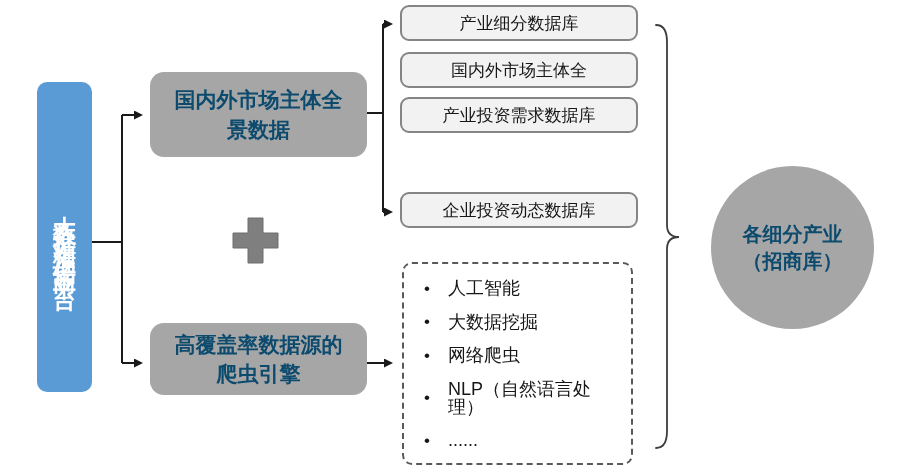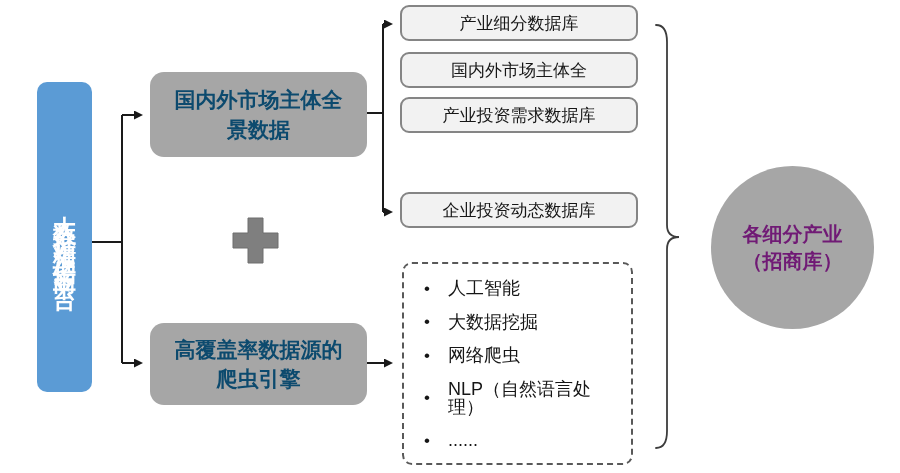--- a/index.html
+++ b/index.html
@@ -21,21 +21,21 @@
   }
 
   
   .graybox {
     position:absolute; background:#A6A6A6; border-radius:14px;
     color:#0c4a6e; font-weight:bold; font-size:21px; line-height:1.4;
     display:flex; flex-direction:column; align-items:center; justify-content:center;
     text-align:center;
   }
   .graybox.market  { left:150px; top:72px;  width:217px; height:85px; }
-  .graybox.crawler { left:150px; top:323px; width:217px; height:82px; }
+  .graybox.crawler { left:150px; top:323px; width:217px; height:72px; }
 
   
   .dbbox {
     position:absolute; left:400px; width:238px; height:36px;
     background:#F2F2F2; border:2px solid #858585; border-radius:9px;
     box-sizing:border-box; display:flex; align-items:center; justify-content:center;
     font-size:17px; color:#161616;
   }
   .db0 { top:5px; }  .db1 { top:52px; } .db2 { top:97px;align-items:center; }
   .db3 { top:143px; } .db4 { top:192px; }
@@ -48,21 +48,21 @@
     padding:15px 8px 14px 20px;
   }
   .bullet-row { display:flex; align-items:center; gap:18px; font-size:18px; color:#161616; line-height:1; }
   .bullet-dot { font-size:17px; color:#161616; }
 
   
   .result-circle {
     position:absolute; left:711px; top:166px; width:163px; height:163px;
     background:#A6A6A6; border-radius:50%;
     display:flex; flex-direction:column; align-items:center; justify-content:center;
-    color:#701a75; font-weight:bold; font-size:20px; line-height:1.35; text-align:center;
+    color:#0c4a6e; font-weight:bold; font-size:20px; line-height:1.35; text-align:center;
   }
 </style>
 </head>
 <body>
 
 <div class="canvas">
 
   <svg class="svg-layer" viewBox="0 0 900 473">
     <defs>
       <marker id="arr" markerWidth="9" markerHeight="9" refX="7" refY="4.5" orient="auto" markerUnits="userSpaceOnUse">

